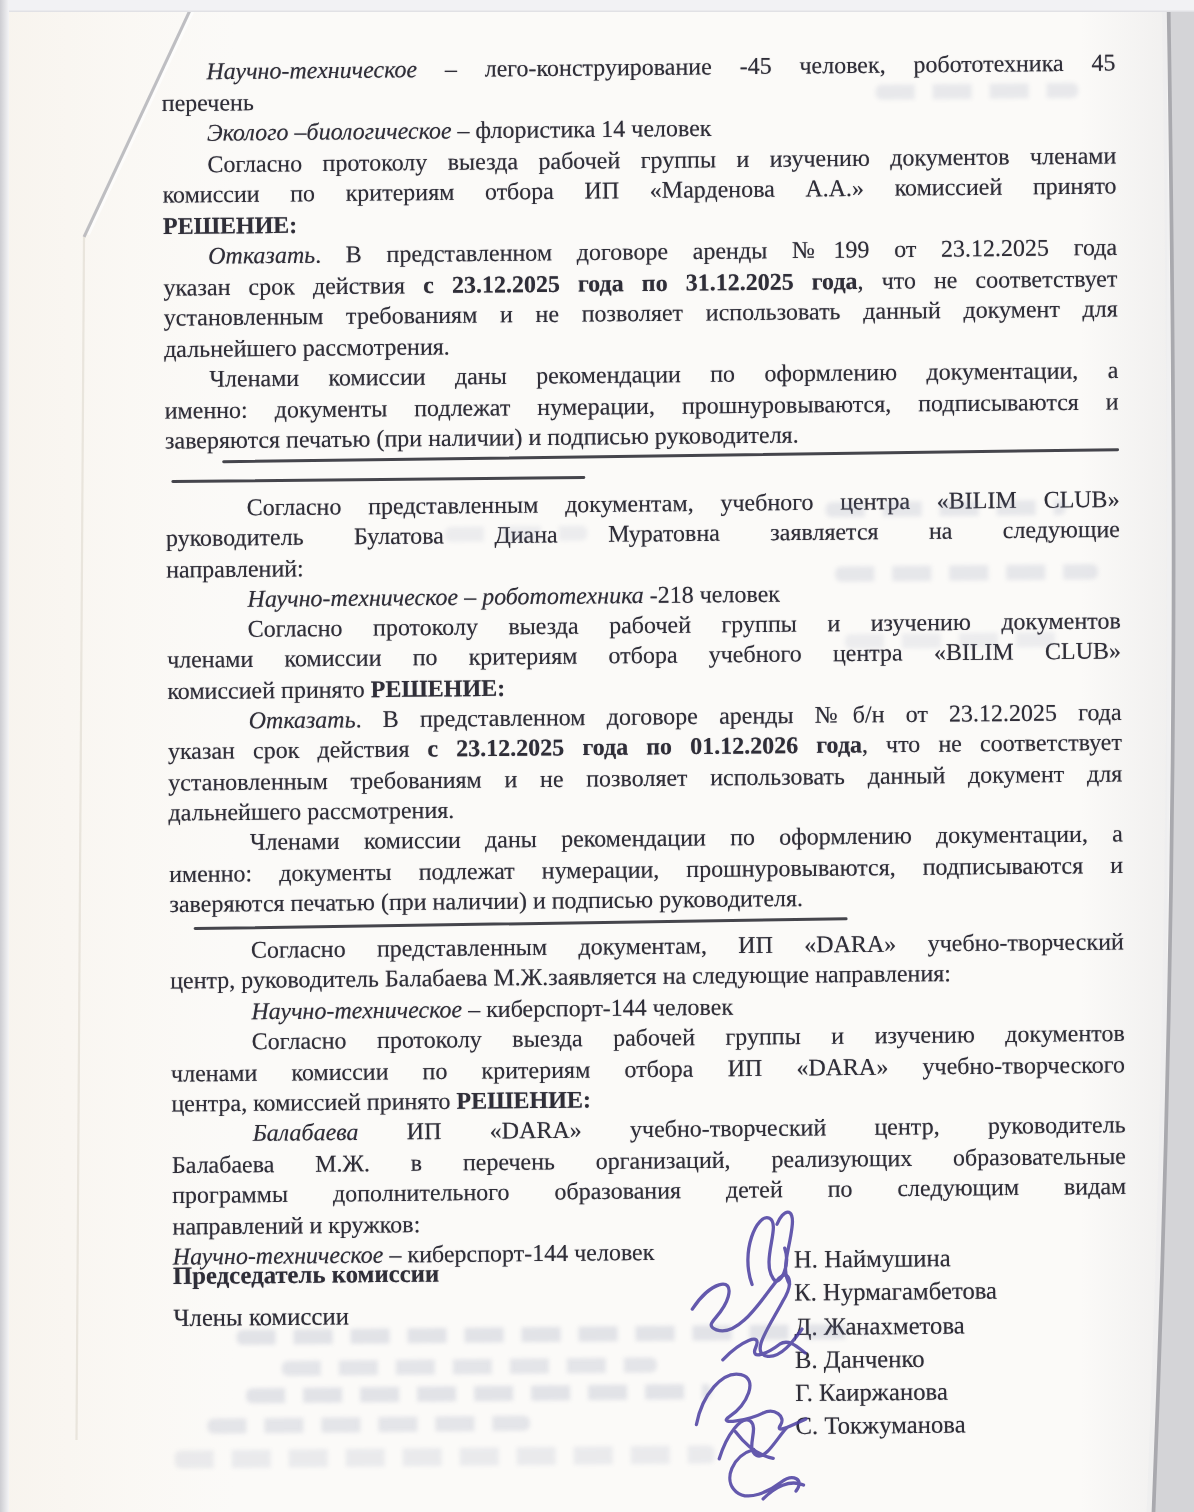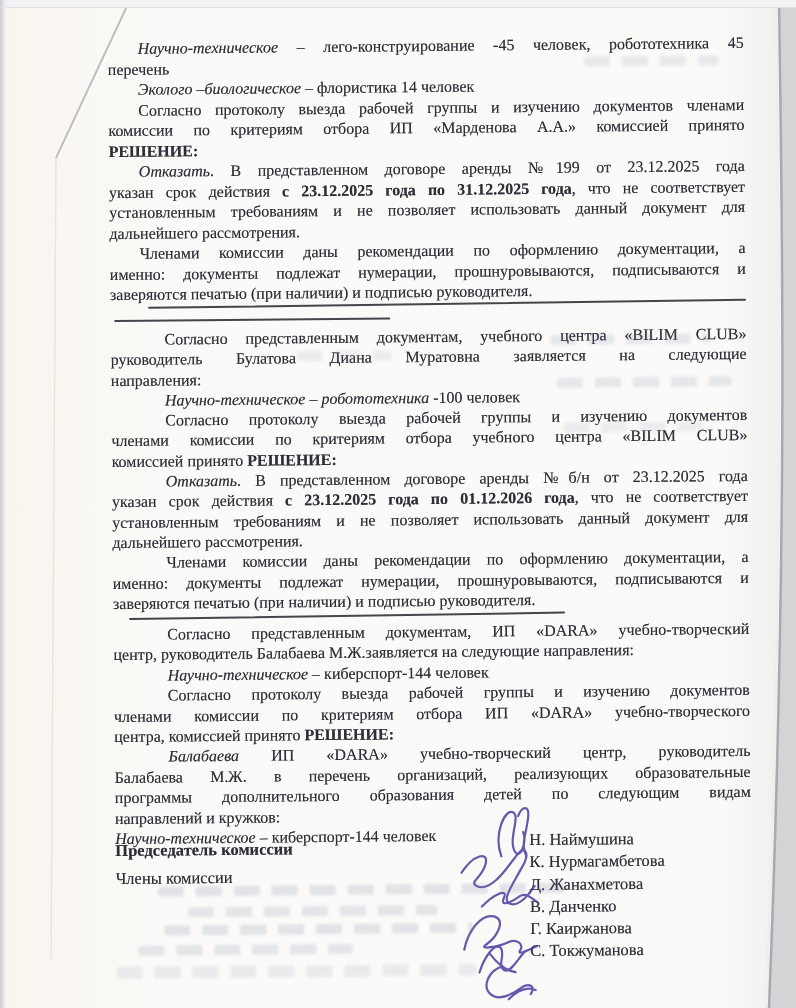--- a/index.html
+++ b/index.html
@@ -67,22 +67,22 @@
         <div class="tl j"><span>именно: документы подлежат нумерации, прошнуровываются, подписываются и</span></div>
         <div class="tl"><span>заверяются печатью (при наличии) и подписью руководителя.</span></div>
       </div>
 
     <div class="rule r1a"></div>
     <div class="rule r1b"></div>
 
     <div class="sec sec2">
         <div class="tl j ind"><span>Согласно представленным документам, учебного центра «BILIM CLUB»</span></div>
         <div class="tl j"><span>руководитель Булатова Диана Муратовна заявляется на следующие</span></div>
-        <div class="tl"><span>направления:</span></div>
-        <div class="tl ind"><span class="i">Научно-техническое – робототехника</span><span> -100 человек</span></div>
+        <div class="tl"><span>направлений:</span></div>
+        <div class="tl ind"><span class="i">Научно-техническое – робототехника</span><span> -218 человек</span></div>
         <div class="tl j ind"><span>Согласно протоколу выезда рабочей группы и изучению документов</span></div>
         <div class="tl j"><span>членами комиссии по критериям отбора учебного центра «BILIM CLUB»</span></div>
         <div class="tl"><span>комиссией принято </span><span class="b">РЕШЕНИЕ:</span></div>
         <div class="tl j ind"><span class="i">Отказать</span><span>. В представленном договоре аренды №б/н от 23.12.2025 года</span></div>
         <div class="tl j"><span>указан срок действия </span><span class="b">с 23.12.2025 года по 01.12.2026 года</span><span>, что не соответствует</span></div>
         <div class="tl j"><span>установленным требованиям и не позволяет использовать данный документ для</span></div>
         <div class="tl"><span>дальнейшего рассмотрения.</span></div>
         <div class="tl j ind"><span>Членами комиссии даны рекомендации по оформлению документации, а</span></div>
         <div class="tl j"><span>именно: документы подлежат нумерации, прошнуровываются, подписываются и</span></div>
         <div class="tl"><span>заверяются печатью (при наличии) и подписью руководителя.</span></div>

